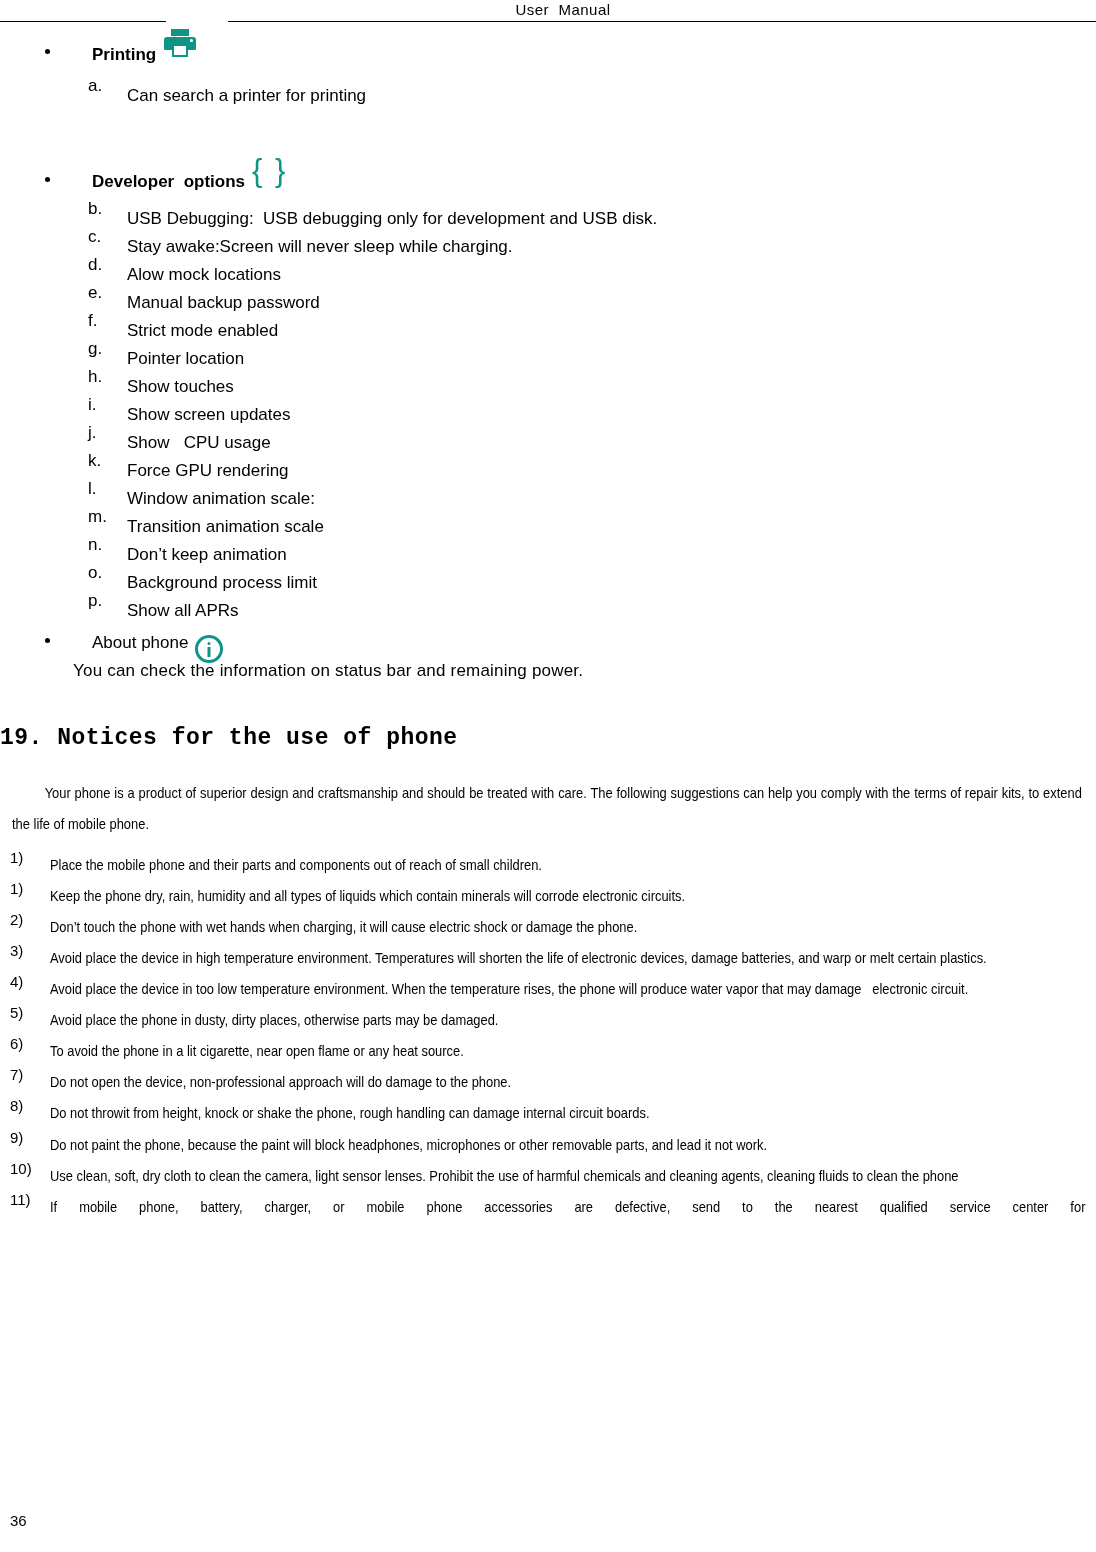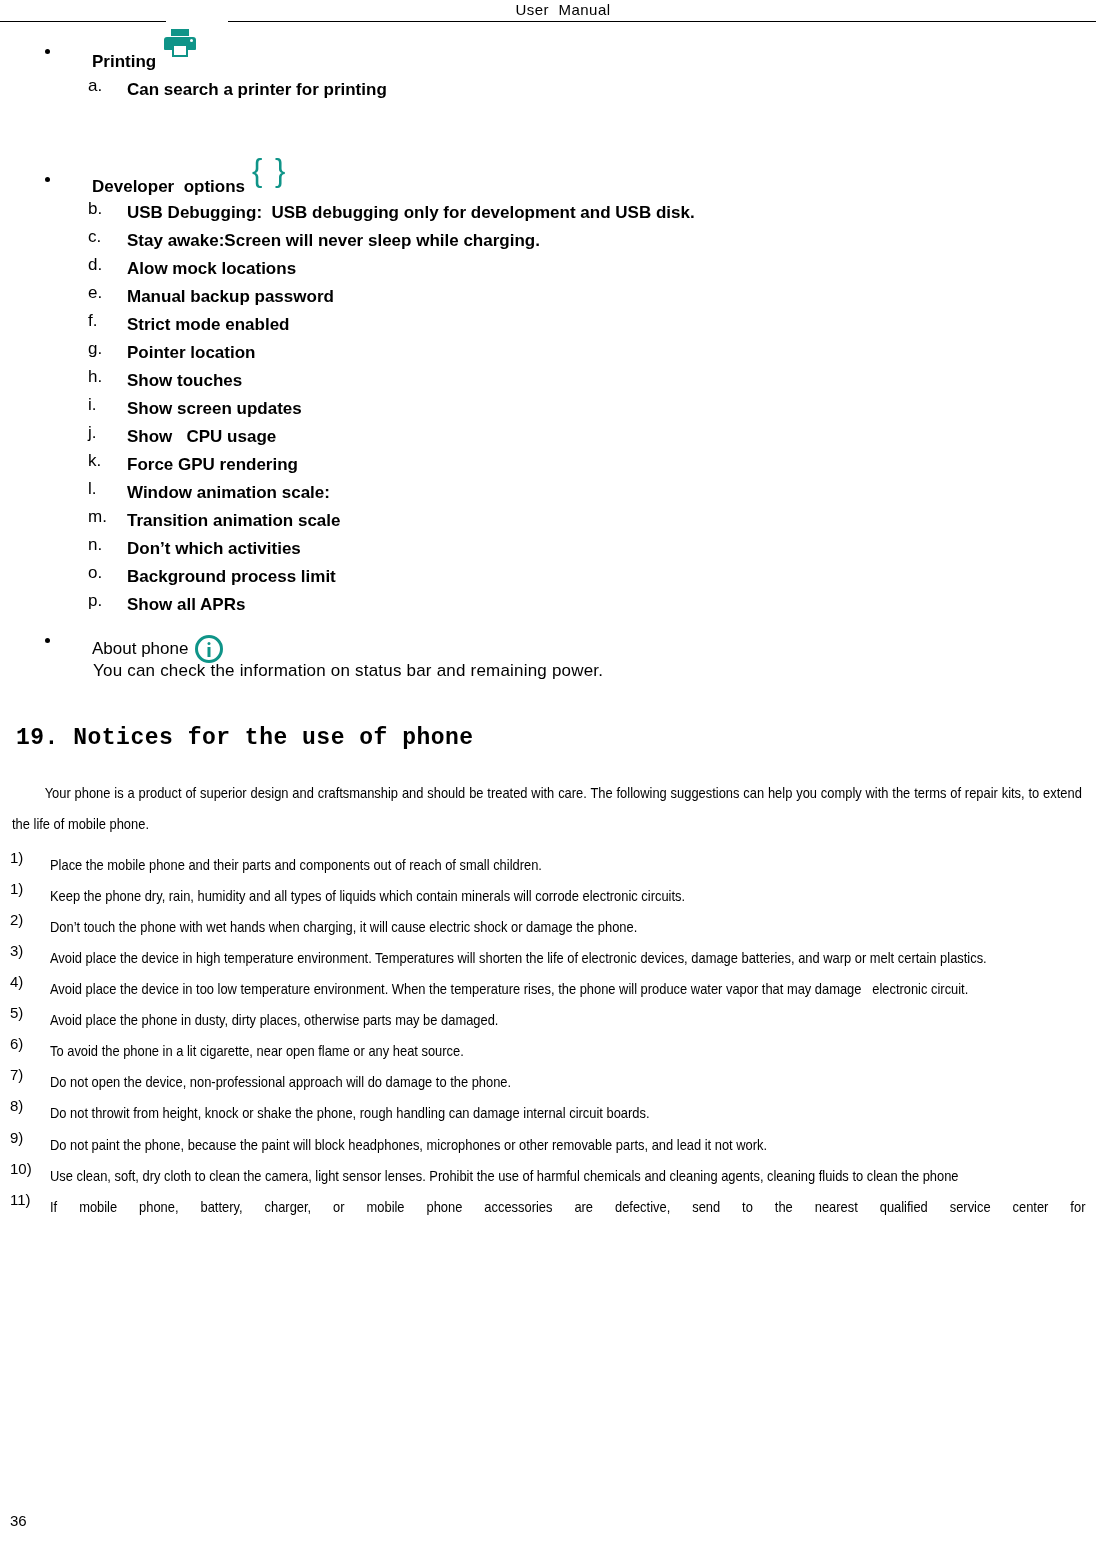--- a/index.html
+++ b/index.html
@@ -58,21 +58,21 @@
     position: absolute;
     top: 24px;
     left: 0;
     width: 1096px;
   }
 
   
   .bullet-row {
     position: relative;
     display: flex;
-    align-items: flex-end;
+    align-items: center;
     min-height: 30px;
   }
   .bullet-dot {
     position: absolute;
     left: 45px;
     top: 11px;
     width: 5px;
     height: 5px;
     background: #000;
     border-radius: 50%;
@@ -185,37 +185,36 @@
   .sub-marker {
     position: absolute;
     left: 88px;
     top: 0;
     width: 34px;
     white-space: pre;
   }
   .sub-text {
     position: absolute;
     left: 127px;
-    top: 4px;
-    white-space: pre;
-    font-weight: bold;
+    top: 10px;
+    white-space: pre;
   }
 
   .about-note {
-    margin-left: 93px;
+    margin-left: 73px;
     margin-top: 2px;
     font-family: "Liberation Sans", sans-serif;
     font-size: 17px;
     letter-spacing: 0.2px;
     white-space: pre;
   }
 
   
   .section-heading {
-    margin-left: 16px;
+    margin-left: 0;
     margin-top: 44px;
     font-family: "Liberation Mono", "DejaVu Sans Mono", monospace;
     font-size: 23px;
     font-weight: bold;
     letter-spacing: 0.5px;
     white-space: pre;
   }
 
   
   .intro {
@@ -366,21 +365,21 @@
     <div class="sub-item">
       <span class="sub-marker">l.</span>
       <span class="sub-text">Window animation scale:</span>
     </div>
     <div class="sub-item">
       <span class="sub-marker">m.</span>
       <span class="sub-text">Transition animation scale</span>
     </div>
     <div class="sub-item">
       <span class="sub-marker">n.</span>
-      <span class="sub-text">Don’t which activities</span>
+      <span class="sub-text">Don’t keep animation</span>
     </div>
     <div class="sub-item">
       <span class="sub-marker">o.</span>
       <span class="sub-text">Background process limit</span>
     </div>
     <div class="sub-item">
       <span class="sub-marker">p.</span>
       <span class="sub-text">Show all APRs</span>
     </div>
   </div>

